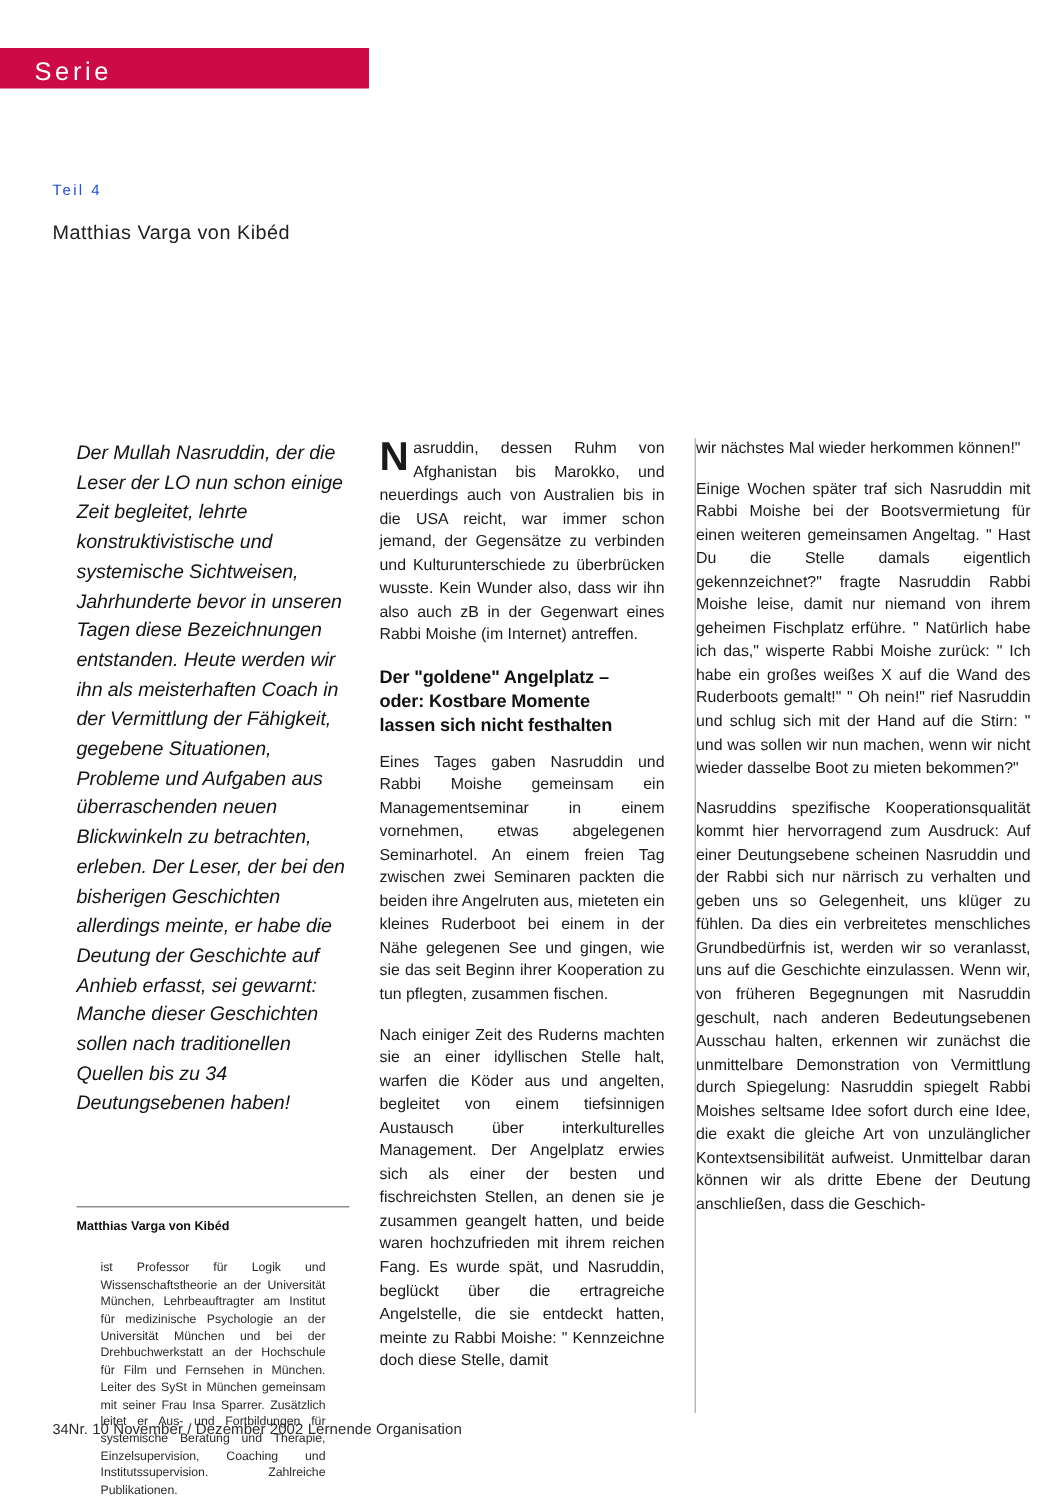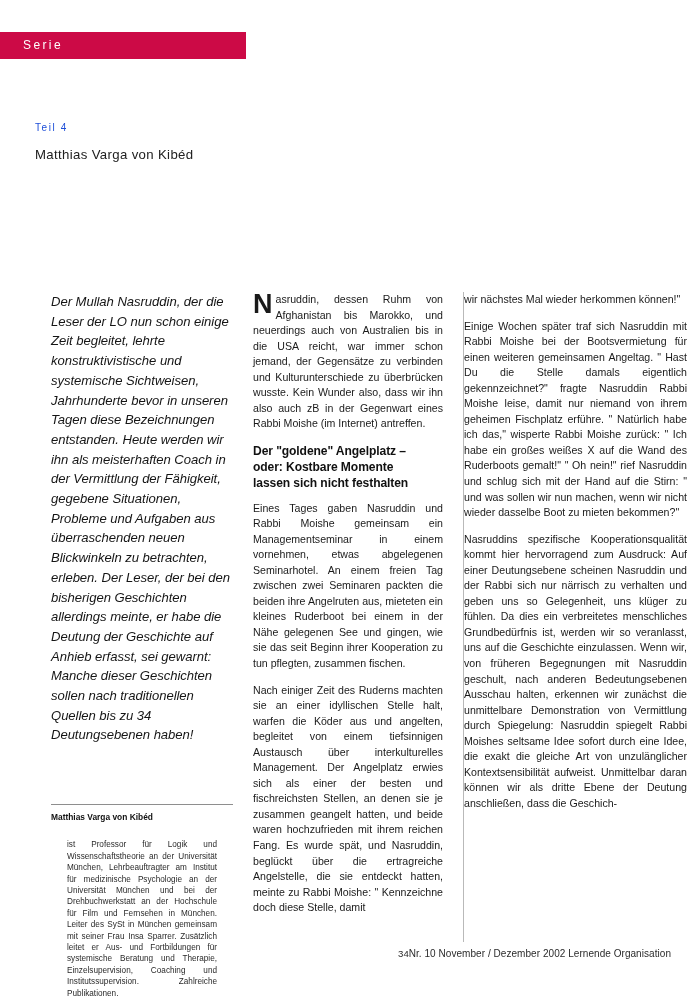--- a/index.html
+++ b/index.html
@@ -23,21 +23,21 @@
     top: 32px;
     width: 246px;
     height: 27px;
     background: #cc0a46;
   }
   #series-banner .label {
     position: absolute;
     left: 23px;
     top: 6px;
     color: #ffffff;
-    font-size: 12px;
+    font-size: 17px;
     letter-spacing: 2.4px;
     font-weight: 400;
   }
 
   
   #masthead {
     position: absolute;
     left: 35px;
     top: 122px;
     width: 636px;
@@ -155,21 +155,21 @@
     hyphens: auto;
   }
 
   
   #footer {
     position: absolute;
     left: 35px;
     top: 948px;
     width: 636px;
     display: flex;
-    justify-content: flex-end;
+    justify-content: flex-start;
     align-items: baseline;
   }
   #page-number {
     font-size: 9.6px;
     color: #2b2b2b;
   }
   #issue-line {
     font-size: 10px;
     color: #2b2b2b;
     letter-spacing: 0.05px;

